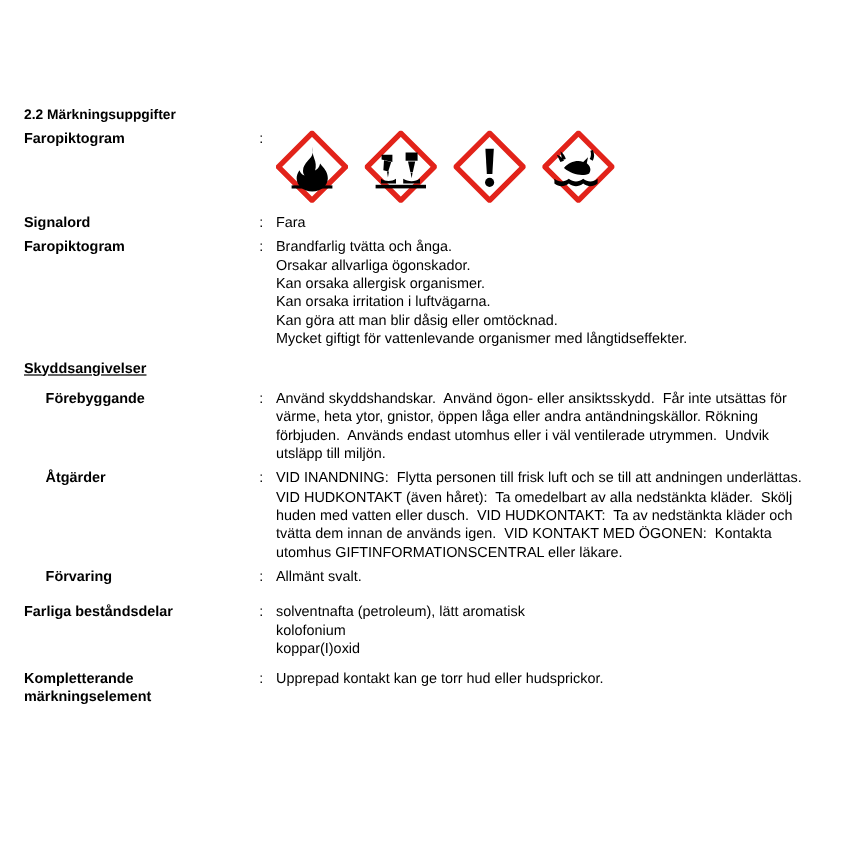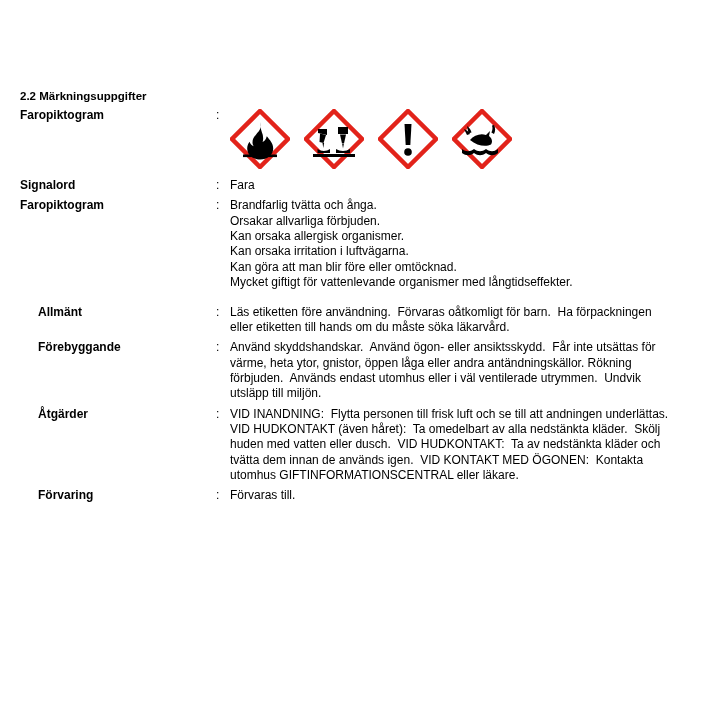--- a/index.html
+++ b/index.html
@@ -175,45 +175,44 @@
 
       <tr class="small-spacer">
           <td colspan="3"></td>
         </tr>
 
       <tr>
         <td class="label">Faropiktogram</td>
         <td class="colon">:</td>
         <td class="value">
           <span class="line">Brandfarlig tvätta och ånga.</span>
-          <span class="line">Orsakar allvarliga förbjuden.</span>
+          <span class="line">Orsakar allvarliga ögonskador.</span>
           <span class="line">Kan orsaka allergisk organismer.</span>
           <span class="line">Kan orsaka irritation i luftvägarna.</span>
-          <span class="line">Kan göra att man blir före eller omtöcknad.</span>
+          <span class="line">Kan göra att man blir dåsig eller omtöcknad.</span>
           <span class="line">Mycket giftigt för vattenlevande organismer med långtidseffekter.</span>
         </td>
       </tr>
 
       <tr class="spacer-row">
           <td colspan="3"></td>
         </tr>
 
-
-      <tr class="small-spacer">
-          <td colspan="3"></td>
-        </tr>
-
-      <tr>
-        <td class="label indent">Allmänt</td>
-        <td class="colon">:</td>
-        <td class="value">
-          <span class="line">Läs etiketten före användning.  Förvaras oåtkomligt för barn.  Ha förpackningen</span>
-          <span class="line">eller etiketten till hands om du måste söka läkarvård.</span>
-        </td>
-      </tr>
+      <tr>
+        <td class="label">
+          <span class="underline">Skyddsangivelser</span>
+        </td>
+        <td class="colon"></td>
+        <td class="value"></td>
+      </tr>
+
+      <tr class="small-spacer">
+          <td colspan="3"></td>
+        </tr>
+
 
       <tr class="small-spacer">
           <td colspan="3"></td>
         </tr>
 
       <tr>
         <td class="label indent">Förebyggande</td>
         <td class="colon">:</td>
         <td class="value">
           <span class="line">Använd skyddshandskar.  Använd ögon- eller ansiktsskydd.  Får inte utsättas för</span>
@@ -240,35 +239,52 @@
       </tr>
 
       <tr class="small-spacer">
           <td colspan="3"></td>
         </tr>
 
       <tr>
         <td class="label indent">Förvaring</td>
         <td class="colon">:</td>
         <td class="value">
-          <span class="line">Förvaras till.</span>
-        </td>
-      </tr>
-
-      <tr class="small-spacer">
-          <td colspan="3"></td>
-        </tr>
-
-
-      <tr class="spacer-row">
-          <td colspan="3"></td>
-        </tr>
-
-
-      <tr class="spacer-row">
-          <td colspan="3"></td>
-        </tr>
-
+          <span class="line">Allmänt svalt.</span>
+        </td>
+      </tr>
+
+      <tr class="small-spacer">
+          <td colspan="3"></td>
+        </tr>
+
+
+      <tr class="spacer-row">
+          <td colspan="3"></td>
+        </tr>
+
+      <tr>
+        <td class="label">Farliga beståndsdelar</td>
+        <td class="colon">:</td>
+        <td class="value">
+          <span class="line">solventnafta (petroleum), lätt aromatisk</span>
+          <span class="line">kolofonium</span>
+          <span class="line">koppar(I)oxid</span>
+        </td>
+      </tr>
+
+      <tr class="spacer-row">
+          <td colspan="3"></td>
+        </tr>
+
+      <tr>
+        <td class="label" style="white-space: pre-line;">Kompletterande
+märkningselement</td>
+        <td class="colon">:</td>
+        <td class="value">
+          <span class="line">Upprepad kontakt kan ge torr hud eller hudsprickor.</span>
+        </td>
+      </tr>
 
     </tbody>
   </table>
 
 </div>
 
 </body></html>

